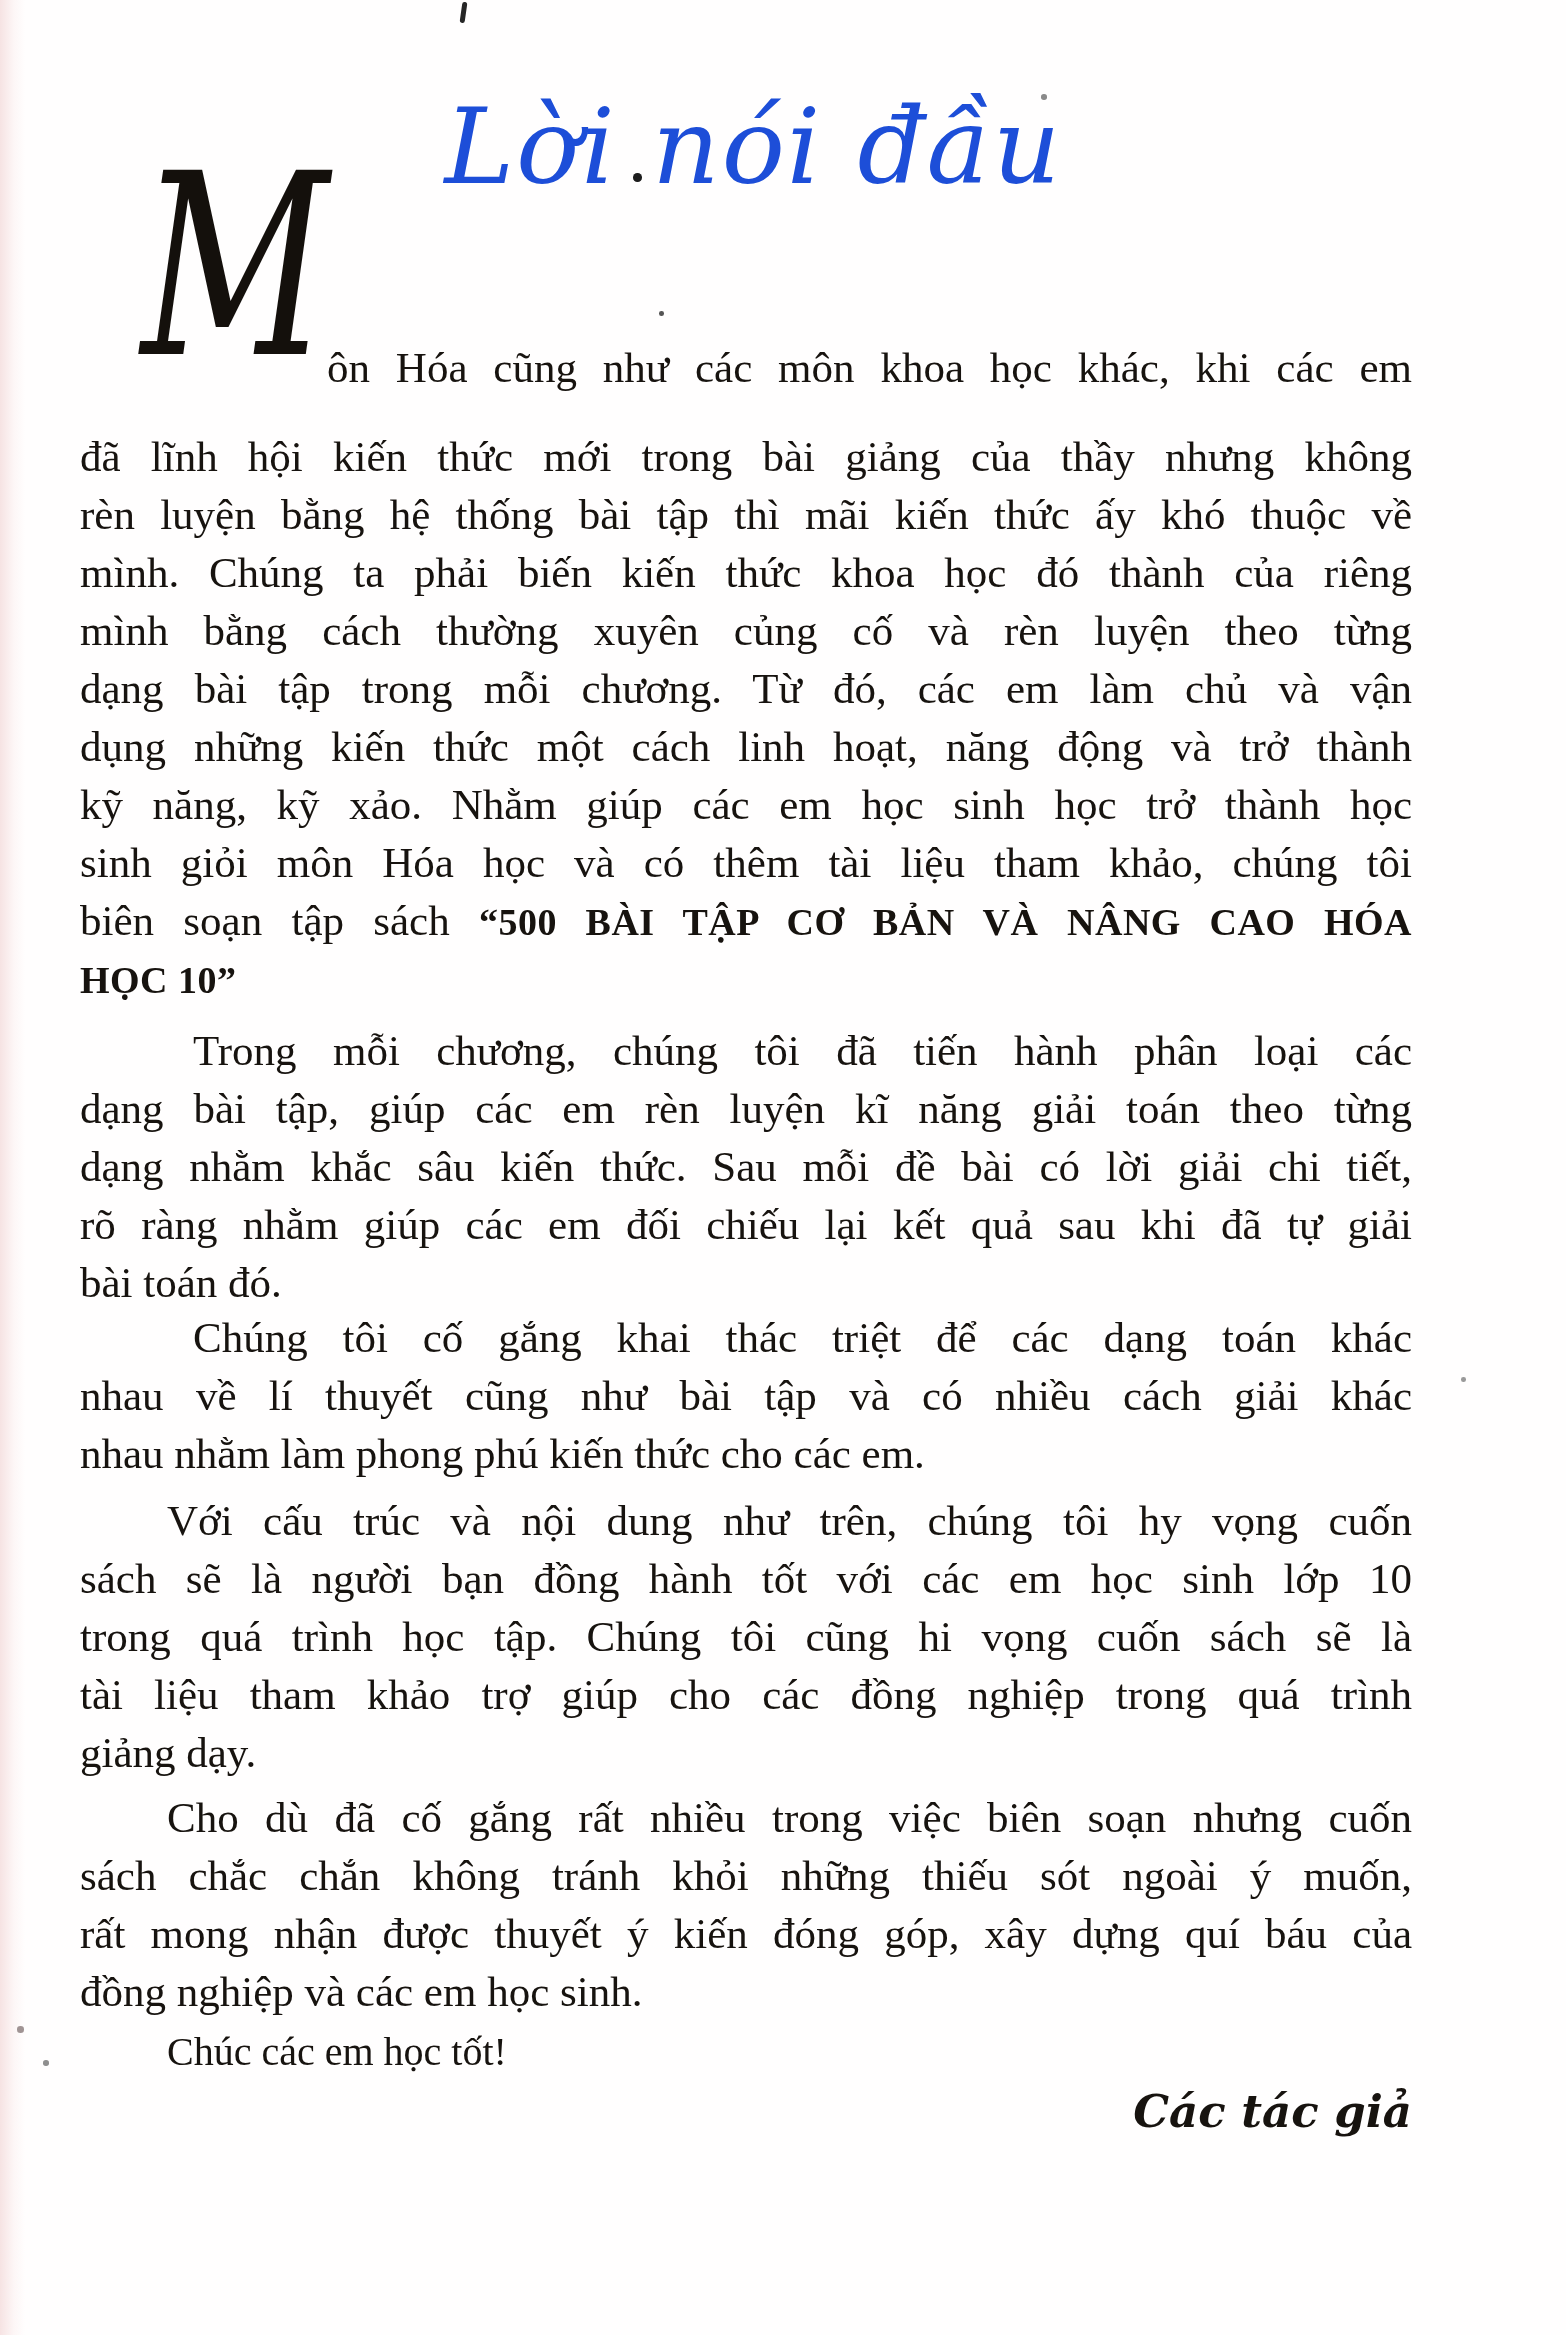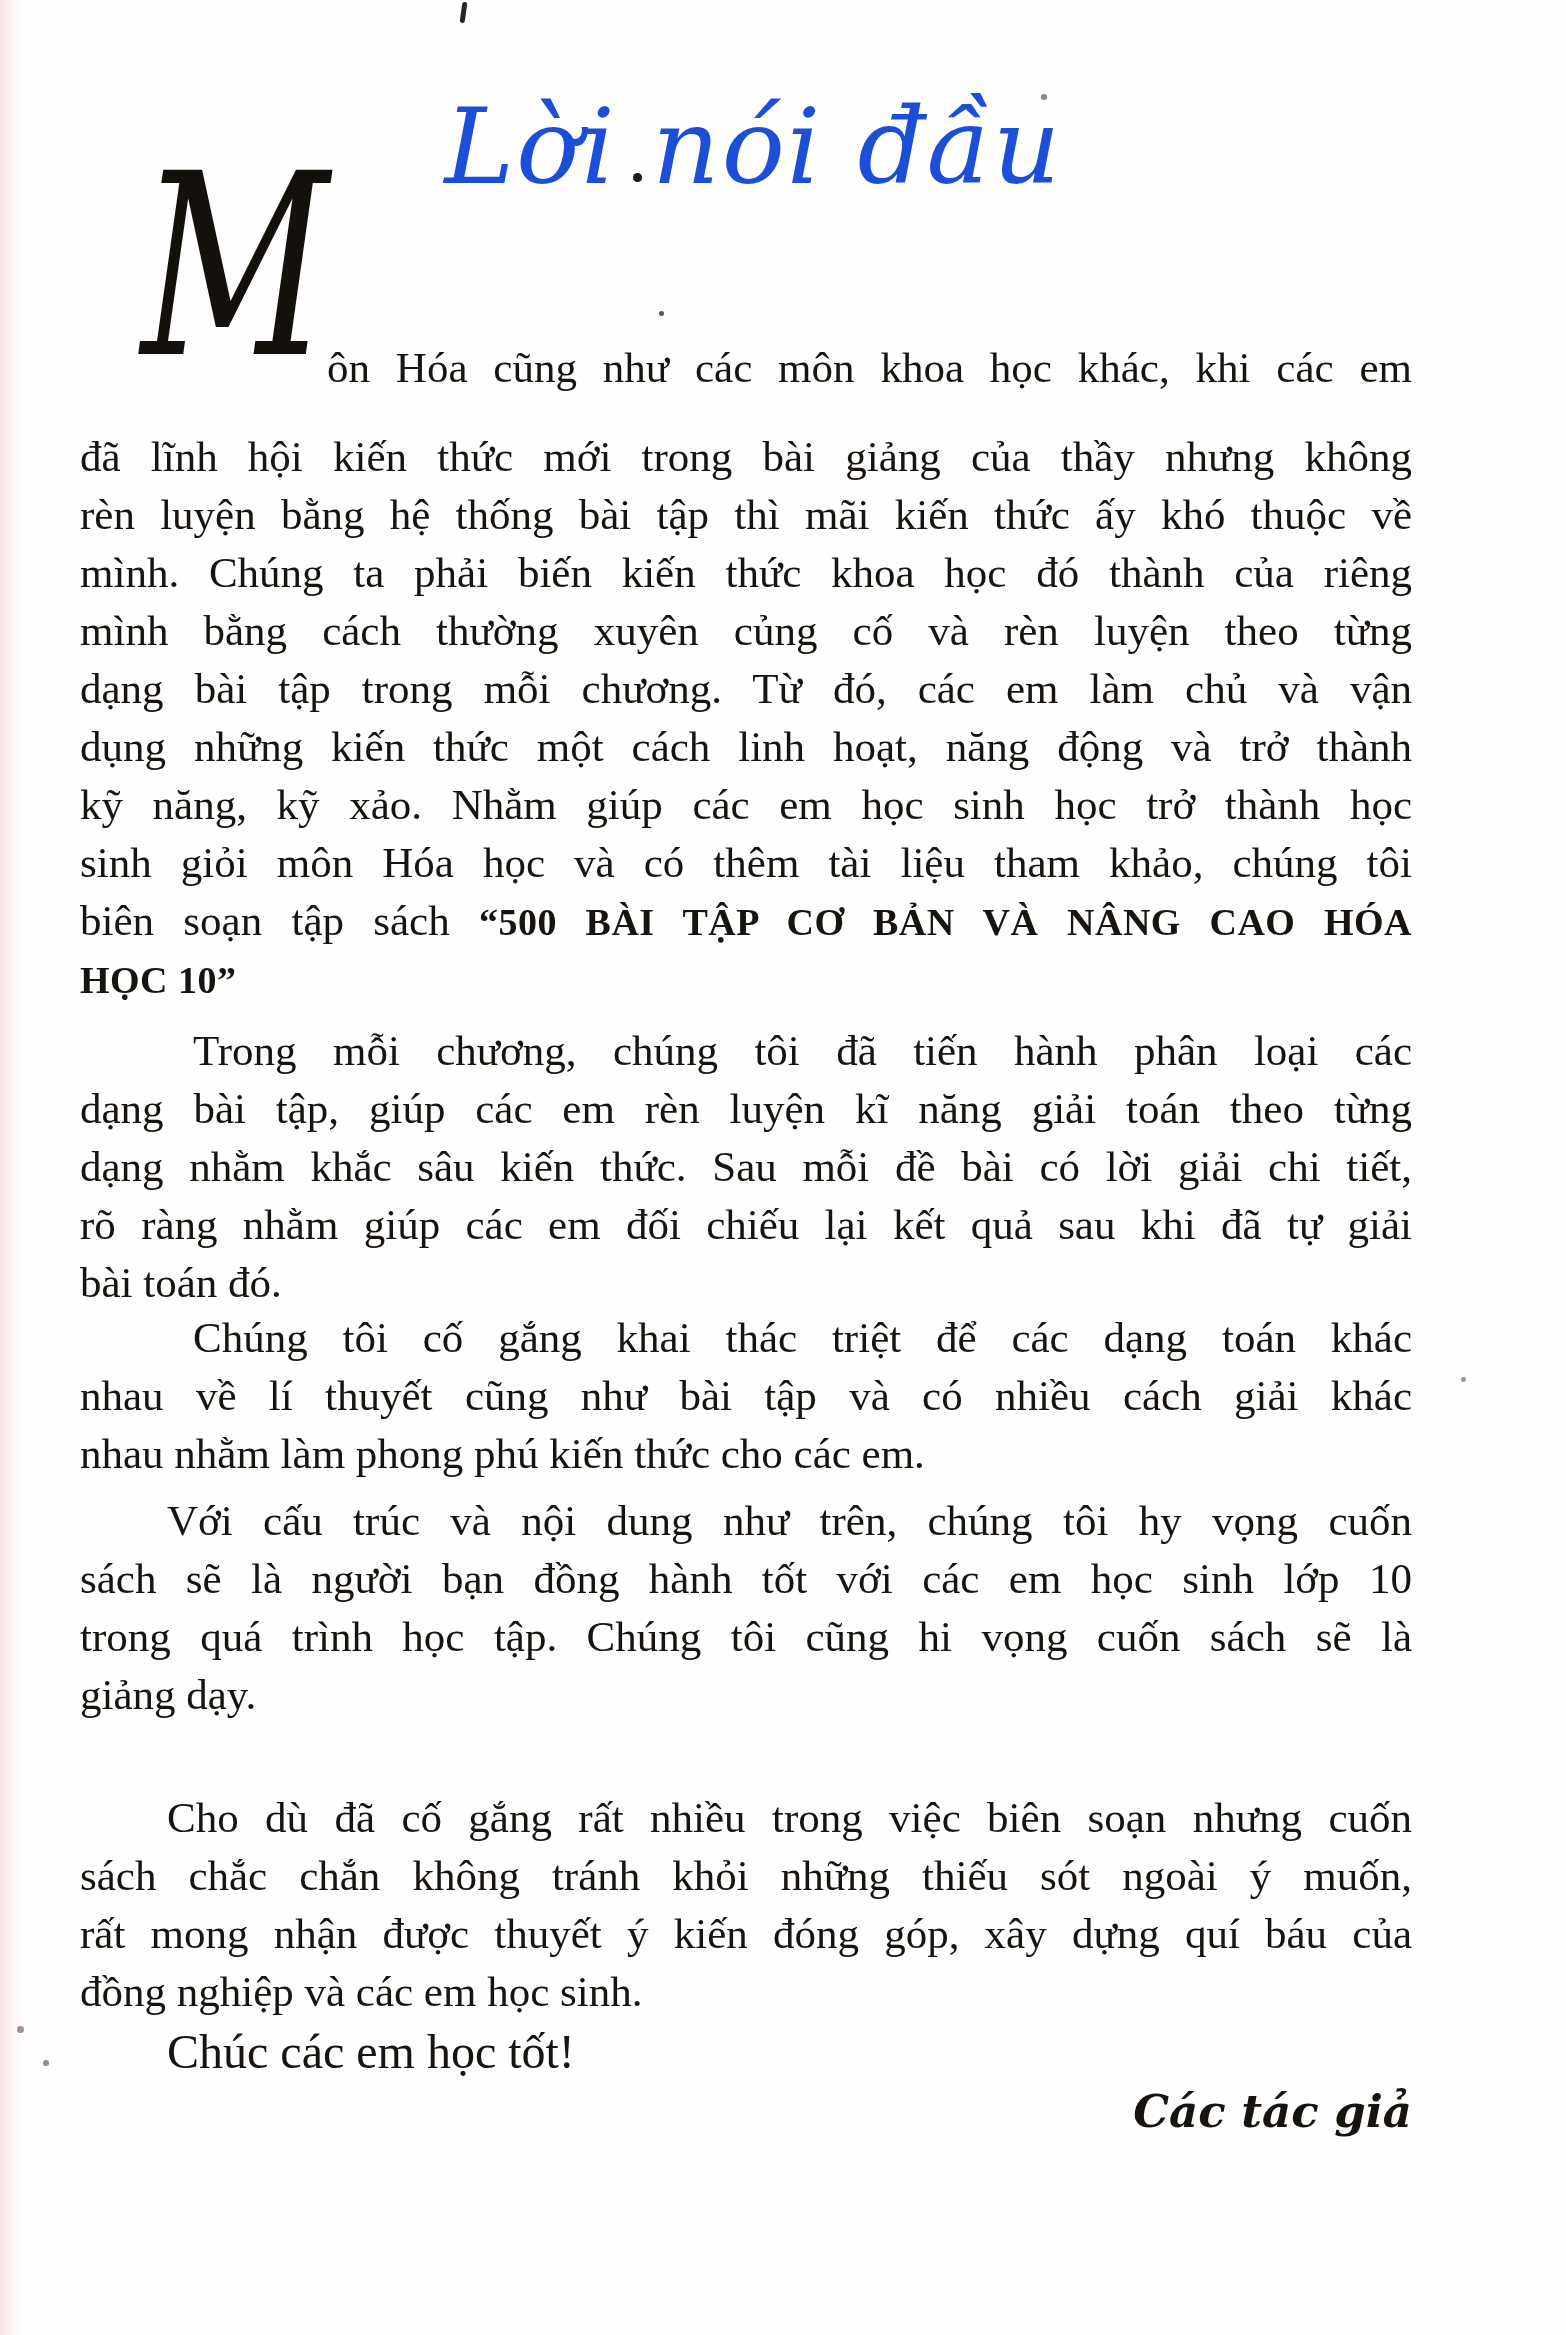--- a/index.html
+++ b/index.html
@@ -32,21 +32,21 @@
     font-size:43px; line-height:58px;
   }
   .jl { text-align:justify; text-align-last:justify; }
   .ll { text-align:left; }
   .firstline { top:331px; padding-left:247px;margin-top:8px; }
   .p1rest { top:428px; }
   .p2 { top:1022px; }
   .p3 { top:1309px; }
   .p4 { top:1492px; }
   .p5 { top:1789px; }
-  .closing { top:2023px; padding-left:87px; font-size:48px; }
+  .closing { top:2023px; padding-left:87px; font-size:40px; }
   .signature {
     top:2083px; text-align:right;
     font-family:"DejaVu Serif","Liberation Serif",serif;
     font-weight:bold; font-style:italic; font-size:45px;
   }
   .ind120 { text-indent:113px; }
   .ind92  { text-indent:87px; }
   .bookbold { font-weight:bold; font-size:38px; letter-spacing:0.5px; }
   .speck { position:absolute; background:#3a3a3a; border-radius:50%; }
   .tickmark {
@@ -101,20 +101,21 @@
   <div class="block p3">
     <div class="jl ind120">Chúng tôi cố gắng khai thác triệt để các dạng toán khác</div>
     <div class="jl">nhau về lí thuyết cũng như bài tập và có nhiều cách giải khác</div>
     <div class="ll">nhau nhằm làm phong phú kiến thức cho các em.</div>
   </div>
 
   <div class="block p4">
     <div class="jl ind92">Với cấu trúc và nội dung như trên, chúng tôi hy vọng cuốn</div>
     <div class="jl">sách sẽ là người bạn đồng hành tốt với các em học sinh lớp 10</div>
     <div class="jl">trong quá trình học tập. Chúng tôi cũng hi vọng cuốn sách sẽ là</div>
+    <div class="jl">tài liệu tham khảo trợ giúp cho các đồng nghiệp trong quá trình</div>
     <div class="ll">giảng dạy.</div>
   </div>
 
   <div class="block p5">
     <div class="jl ind92">Cho dù đã cố gắng rất nhiều trong việc biên soạn nhưng cuốn</div>
     <div class="jl">sách chắc chắn không tránh khỏi những thiếu sót ngoài ý muốn,</div>
     <div class="jl">rất mong nhận được thuyết ý kiến đóng góp, xây dựng quí báu của</div>
     <div class="ll">đồng nghiệp và các em học sinh.</div>
   </div>
 

